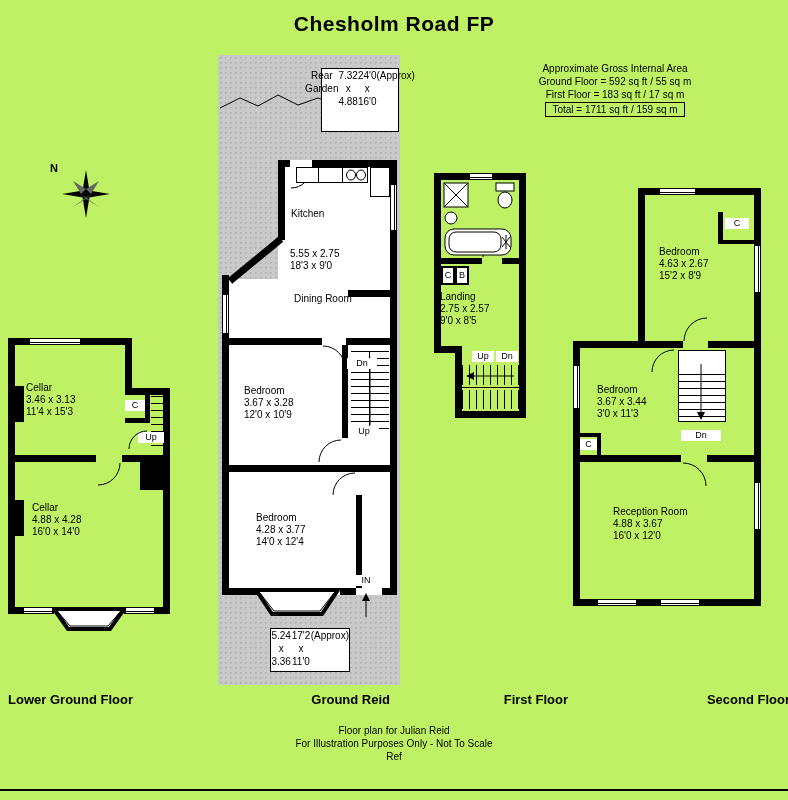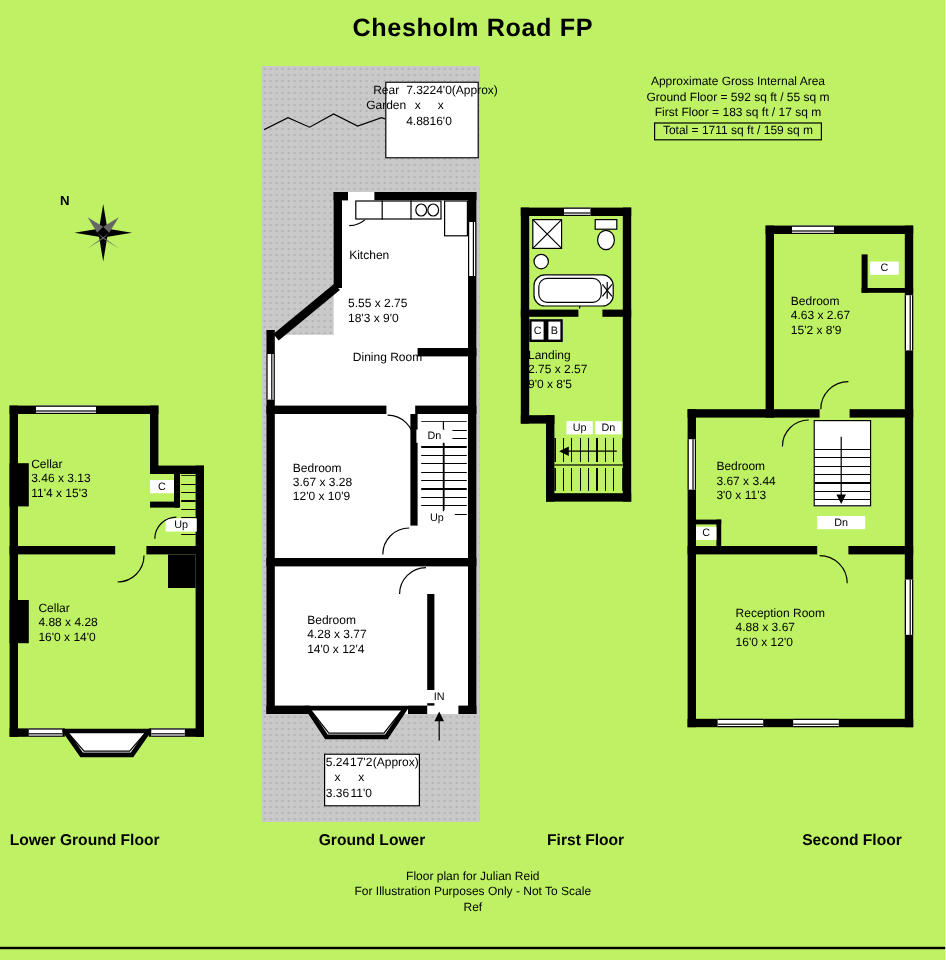--- a/index.html
+++ b/index.html
@@ -6,21 +6,21 @@
   html,body { background:#fff; }
   body { font-family:"Liberation Sans", sans-serif; color:#000; }
   .page { position:relative; width:788px; height:800px; background:#bef264; overflow:hidden; }
   .abs { position:absolute; }
   .w { position:absolute; background:#000; }
   .title { position:absolute; top:12px; left:0; width:100%; text-align:center; font-size:21px; font-weight:bold; letter-spacing:0.5px; }
   .area { position:absolute; left:460px; top:62px; width:310px; text-align:center; font-size:10px; line-height:13px; }
   .area .total { display:inline-block; border:1px solid #000; padding:0 6px; margin-top:1px; }
   .lbl { position:absolute; font-size:10px; line-height:12px; }
   .tag { position:absolute; text-align:center; font-size:9px; line-height:11px; background:#fff; }
-  .floor-label { position:absolute; font-weight:bold; font-size:13px; text-align:center; }
+  .floor-label { position:absolute; font-weight:bold; font-size:13px; text-align:right; }
   .footer { position:absolute; left:0; top:724px; width:100%; text-align:center; font-size:10px; line-height:13px; }
   .garden { position:absolute; background-color:#c9c9c9;
             background-image:radial-gradient(#b3b3b3 1px, transparent 1px);
             background-size:5px 5px; }
   .box { position:absolute; background:#fff; border:1px solid #000; display:flex; justify-content:center; text-align:center; font-size:10px; line-height:13px; }
   .win-h { position:absolute; background:#fff; border-top:1px solid #000; border-bottom:1px solid #000; }
   .win-h::after { content:""; position:absolute; left:0; right:0; top:50%; height:1px; background:#000; }
   .win-v { position:absolute; background:#fff; border-left:1px solid #000; border-right:1px solid #000; }
   .win-v::after { content:""; position:absolute; top:0; bottom:0; left:50%; width:1px; background:#000; }
   .st-v { position:absolute; background:repeating-linear-gradient(to bottom, #000 0 1px, transparent 1px 7px); }
@@ -318,21 +318,21 @@
       <div>3'0 x 11'3</div>
     </div>
     <div class="lbl" style="left:40px;top:318px;width:90px">
       <div>Reception Room</div>
       <div>4.88 x 3.67</div>
       <div>16'0 x 12'0</div>
     </div>
   </div>
 
   <div class="floor-label" style="left:8px;top:692px;width:125px">Lower Ground Floor</div>
-  <div class="floor-label" style="left:230px;top:692px;width:160px">Ground Lower</div>
+  <div class="floor-label" style="left:230px;top:692px;width:160px">Ground Reid</div>
   <div class="floor-label" style="left:408px;top:692px;width:160px">First Floor</div>
   <div class="floor-label" style="left:630px;top:692px;width:160px">Second Floor</div>
 
   <div class="footer">
     <div>Floor plan for Julian Reid</div>
     <div>For Illustration Purposes Only - Not To Scale</div>
     <div>Ref</div>
   </div>
 
   <div class="w" style="left:0;top:789px;width:788px;height:2px"></div>

